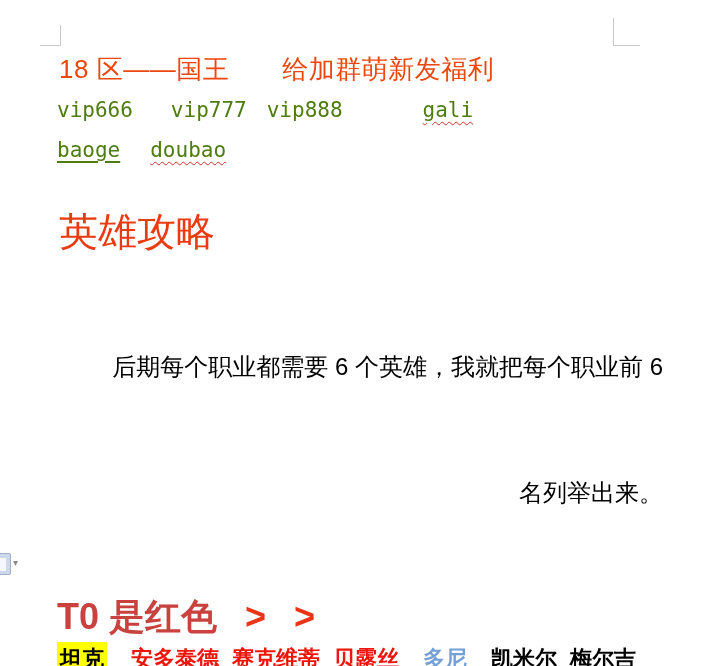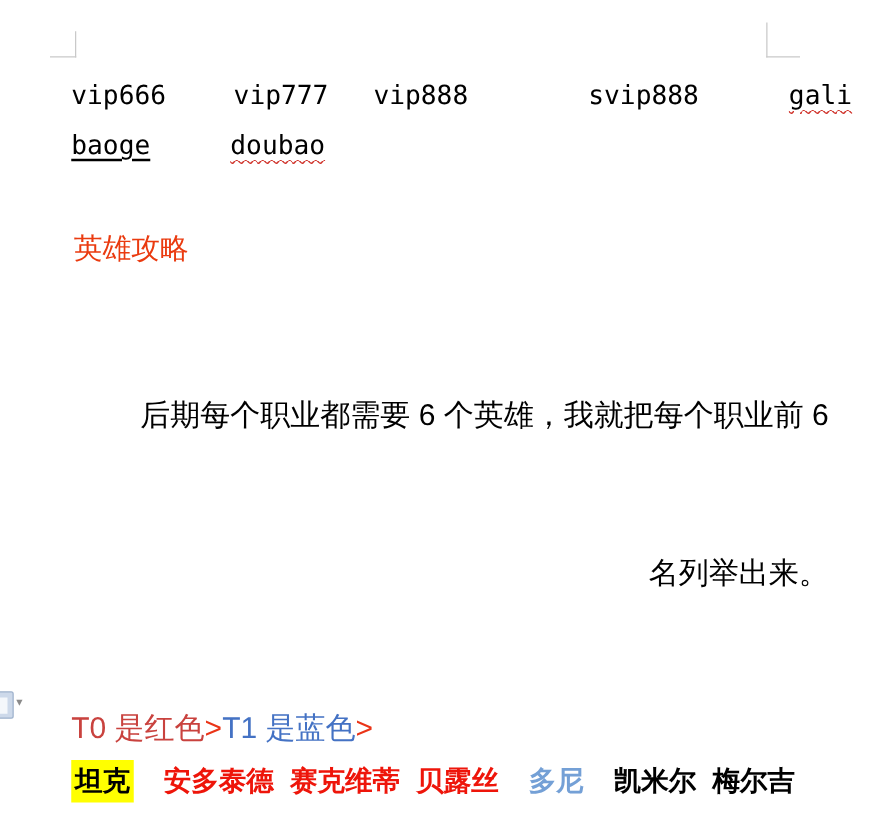--- a/index.html
+++ b/index.html
@@ -11,35 +11,35 @@
   .mark-tl{position:absolute;left:40px;top:25px;width:20px;height:20px;
     border-right:1px solid #c9c9c9;border-bottom:1px solid #c9c9c9;}
   .mark-tr{position:absolute;left:613px;top:18px;width:26px;height:27px;
     border-left:1px solid #c9c9c9;border-bottom:1px solid #c9c9c9;}
 
   .content{position:absolute;left:57px;top:52px;width:606px;}
   .title-hl{display:inline-block;font-size:26px;line-height:34px;padding:0 10px 0 2px;
     color:#ed470d;letter-spacing:.5px;white-space:pre;}
 
   .vip-row{display:flex;margin-top:12px;font-family:"DejaVu Sans Mono","Liberation Mono",monospace;
-    font-size:21px;line-height:24px;color:#000000;gap:16px;}
+    font-size:21px;line-height:24px;color:#4d7c0f;}
   .vip-row.r1 span:nth-child(1){margin-right:38px;}
   .vip-row.r1 span:nth-child(2){margin-right:20px;}
   .vip-row.r1 span:nth-child(3){margin-right:80px;}
   .vip-row.r1 span:nth-child(4){margin-right:56px;}
   .vip-row.r2{margin-top:16px;}
-  .vip-row.r2 span:nth-child(1){margin-right:48px;text-decoration:underline;}
+  .vip-row.r2 span:nth-child(1){margin-right:30px;text-decoration:underline;}
   .sp-err{text-decoration:underline wavy #d0342c 1px;text-underline-offset:4px;}
 
-  .section-hl{display:inline-block;margin-top:50px;font-size:23px;line-height:40px;
+  .section-hl{display:inline-block;margin-top:50px;font-size:39px;line-height:40px;
     padding:0 6px 0 2px;color:#ea3a0f;}
 
   .para{margin-top:10px;font-size:24px;line-height:42px;color:#000;white-space:pre;text-align:right;}
 
-  .legend{display:flex;align-items:center;gap:0;font-size:24px;line-height:38px;font-weight:normal;white-space:pre;}
+  .legend{display:flex;align-items:center;gap:28px;font-size:36px;line-height:38px;font-weight:bold;white-space:pre;}
   .legend .t0{color:#c9423e;}
   .legend .gt{color:#ea3417;}
   .legend .t1{color:#4472c4;}
   .legend .t2{color:#000000;margin-left:8px;}
 
   .rows{margin-top:6px;}
   .hero-row{display:flex;align-items:center;gap:24px;height:34px;margin-bottom:6px;
     font-size:22px;font-weight:bold;white-space:nowrap;}
   .hero-row .label{background:#ffff00;color:#000;padding:2px 3px;}
   .tier-group{display:inline-flex;gap:13px;}
@@ -55,47 +55,48 @@
   .paste-btn .caret{position:absolute;left:13px;top:4px;font-size:10px;color:#8a8a8a;line-height:12px;}
 </style>
 </head>
 <body>
 
 <div class="mark-tl"></div>
 <div class="mark-tr"></div>
 
 <div class="content">
 
+  <div>
+    <span class="title-hl">18 区——国王　　给加群萌新发福利</span>
+  </div>
 
   <div class="vip-row r1">
     <span>vip666</span>
     <span>vip777</span>
     <span>vip888</span>
-    <span>svip888</span>
     <span class="sp-err">gali</span>
   </div>
 
   <div class="vip-row r2">
     <span class="sp-err">baoge</span>
     <span class="sp-err">doubao</span>
   </div>
 
   <div>
     <span class="section-hl">英雄攻略</span>
   </div>
 
   <div class="para">
     <div>后期每个职业都需要 6 个英雄，我就把每个职业前 6</div>
     <div>名列举出来。</div>
   </div>
 
   <div class="legend">
     <span class="t0">T0 是红色</span>
     <span class="gt">&gt;</span>
-    <span class="t1">T1 是蓝色</span>
     <span class="gt">&gt;</span>
   </div>
 
   <div class="rows">
 
     <div class="hero-row">
       <span class="label">坦克</span>
       <span class="tier-group t-red">
         <span>安多泰德</span>
         <span>赛克维蒂</span>

